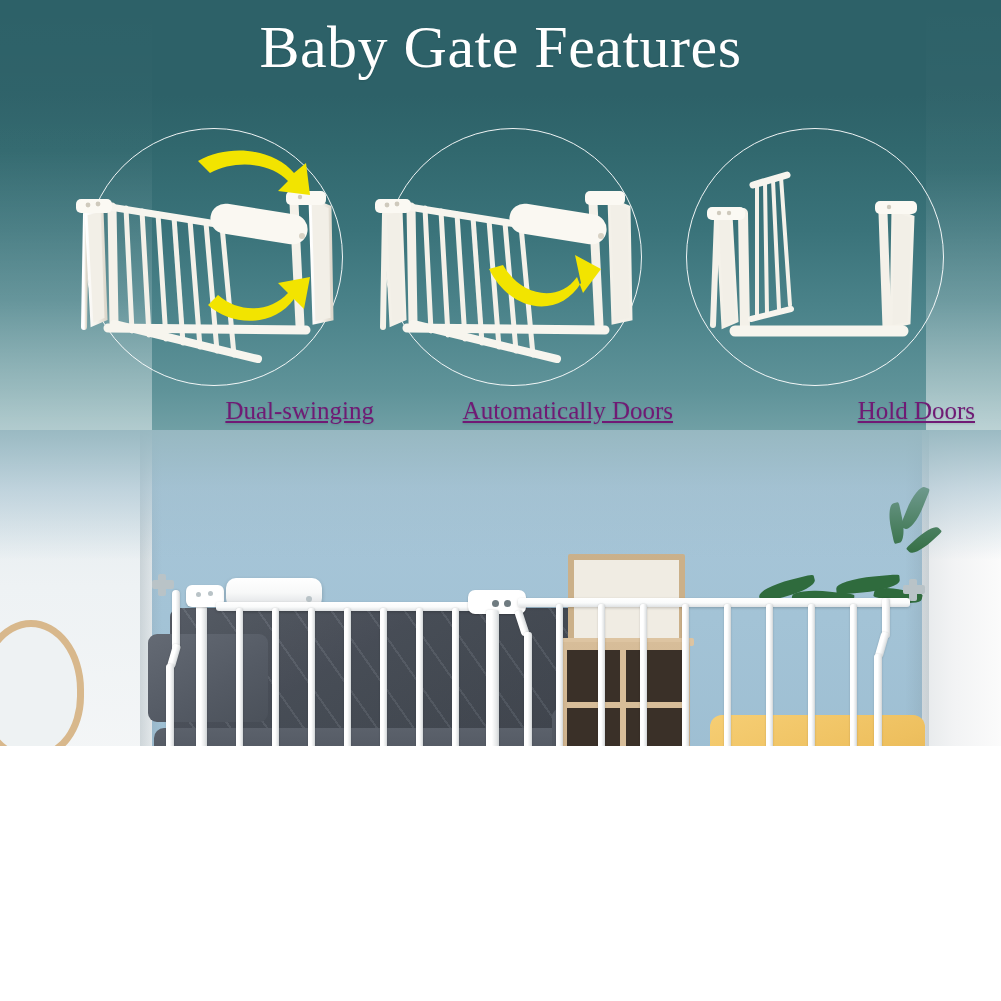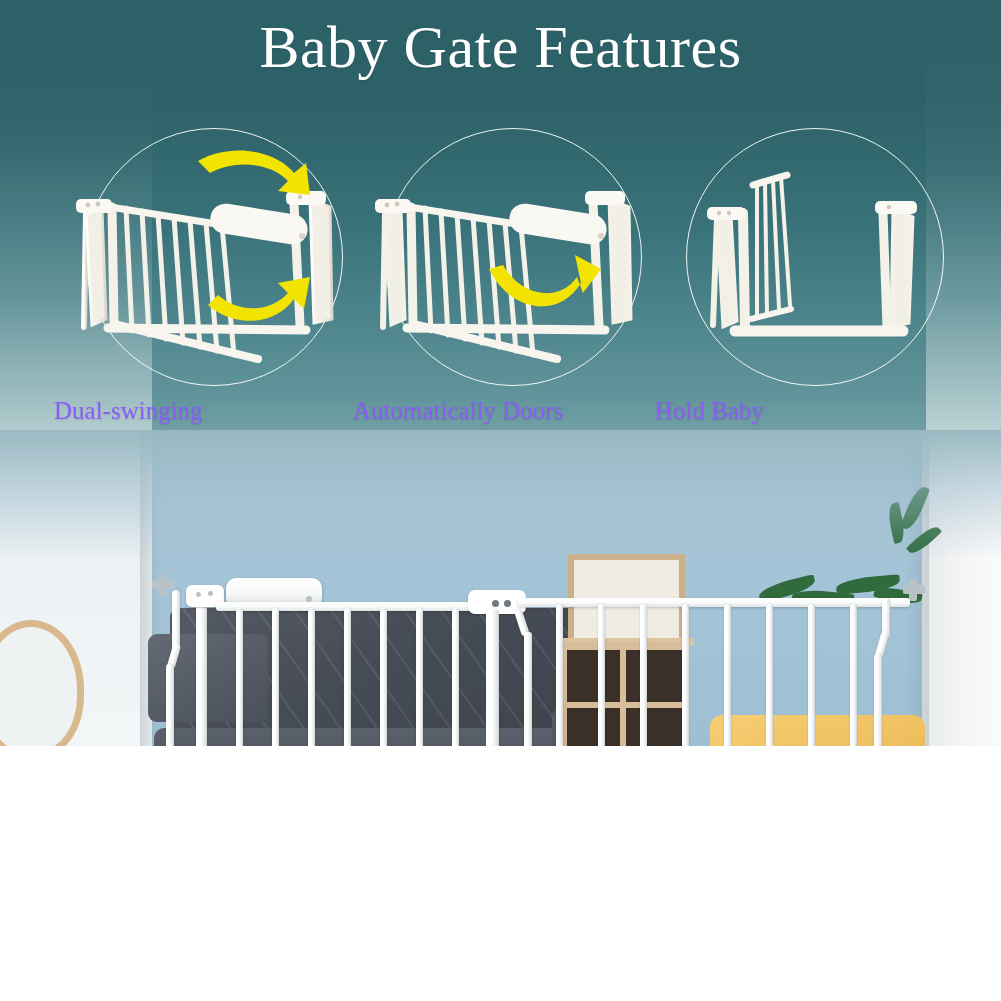--- a/index.html
+++ b/index.html
@@ -58,22 +58,23 @@
   }
 
   
   .feature{position:absolute;top:128px;width:260px;}
   .feature .circle{
     position:relative;width:256px;height:256px;margin:0 auto;
     border:1.6px solid rgba(255,255,255,0.92);border-radius:50%;
   }
   .feature .caption{
     position:absolute;left:-30px;width:320px;top:268px;
-    text-align:left;color:#8b5cf6;font-size:25px;line-height:29px;
+    text-align:right;color:#701a75;font-size:25px;line-height:29px;
     text-shadow:0 1px 2px rgba(0,0,0,0.13);
+    text-decoration:underline;
   }
   #feat-1{left:84px;}
   #feat-2{left:383px;}
   #feat-3{left:685px;}
   .gate-svg{position:absolute;left:-24px;top:18px;width:305px;height:230px;overflow:visible;}
   .gate-svg-3{position:absolute;left:0px;top:24px;width:256px;height:215px;overflow:visible;}
 
   
   .room{position:absolute;left:0;top:430px;width:1001px;height:571px;overflow:hidden;}
   .room-inner{position:absolute;left:0;top:0;width:1001px;height:571px;}
@@ -330,21 +331,21 @@
           <path d="M48 178 L216 178" stroke="#f7f5ee" stroke-width="11"></path>
         </g>
         <rect x="20" y="54" width="38" height="13" rx="5" fill="#fbf9f3"></rect>
         <rect x="188" y="48" width="42" height="13" rx="5" fill="#fbf9f3"></rect>
         <circle cx="32" cy="60" r="2.2" fill="#cfcabd"></circle>
         <circle cx="42" cy="60" r="2.2" fill="#cfcabd"></circle>
         <circle cx="202" cy="54" r="2.2" fill="#cfcabd"></circle>
       </svg>
     </div>
     <div class="caption">
-      <div>Hold Baby</div>
+      <div>Hold Doors</div>
       <div></div>
     </div>
   </div>
 
   <div class="room">
     <div class="room-inner">
 
       <div class="wall-blue"></div>
       <div class="wall-white-left"></div>
       <div class="wall-white-right"></div>

